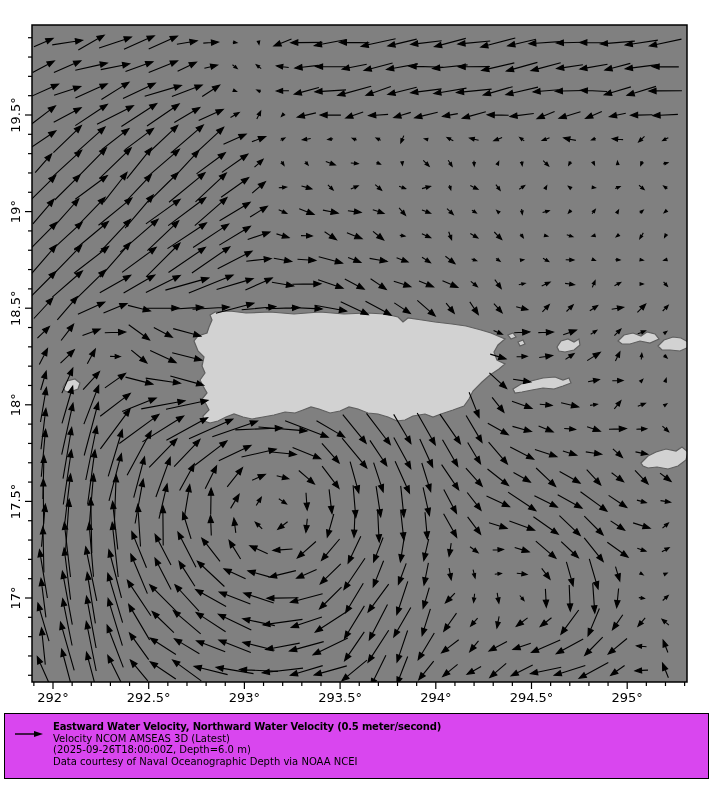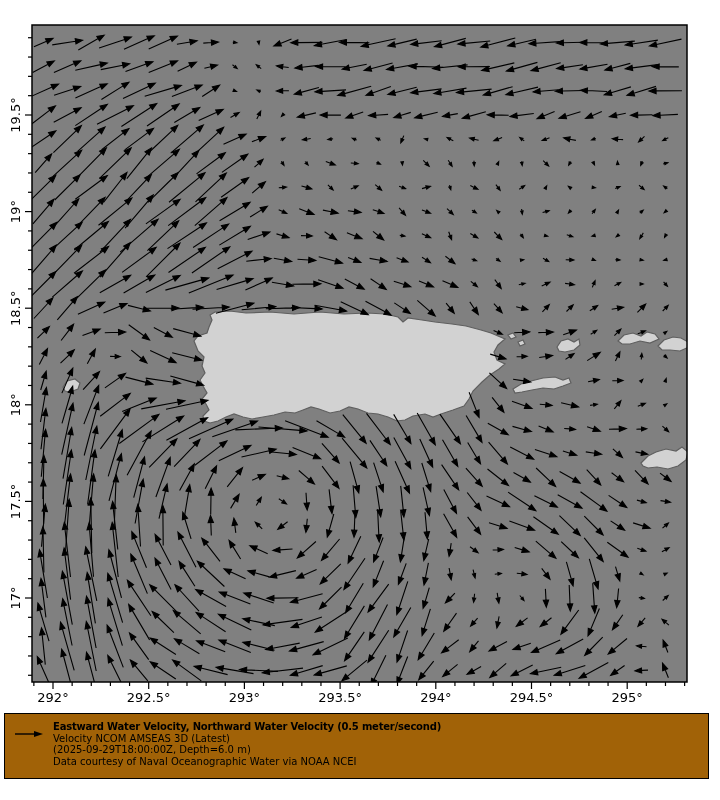--- a/index.html
+++ b/index.html
@@ -4,21 +4,21 @@
 <style>
   html,body{margin:0;padding:0;background:#ffffff;}
   .page{
     position:relative;width:720px;height:800px;background:#ffffff;
     font-family:"DejaVu Sans", sans-serif;overflow:hidden;
   }
   .map-svg{position:absolute;left:0;top:0;}
   .map-svg text{font-family:"DejaVu Sans", sans-serif;fill:#000;}
   .legend{
     position:absolute;left:4px;top:713px;width:705px;height:66px;
-    background:#a16207;border:1px solid #000;box-sizing:border-box;
+    background:#d946ef;border:1px solid #000;box-sizing:border-box;
     display:flex;align-items:flex-start;padding:7px 8px 4px 6px;
   }
   .legend-icon{margin:3px 9px 0 3px;flex:0 0 auto;}
   .legend-text{font-size:10px;line-height:11.6px;color:#000;white-space:nowrap;}
   .legend-title{font-weight:bold;letter-spacing:-0.2px;}
 </style>
 </head>
 <body>
 
 <div class="page">
@@ -814,18 +814,18 @@
   <div class="legend">
     <div class="legend-icon">
       <svg width="30" height="10" viewBox="0 0 30 10">
         <line x1="1" y1="5" x2="22" y2="5" stroke="#000" stroke-width="1.4"></line>
         <polygon points="29,5 20,2 20,8" fill="#000"></polygon>
       </svg>
     </div>
     <div class="legend-text">
       <div class="legend-title">Eastward Water Velocity, Northward Water Velocity (0.5 meter/second)</div>
       <div>Velocity NCOM AMSEAS 3D (Latest)</div>
-      <div>(2025-09-29T18:00:00Z, Depth=6.0 m)</div>
-      <div>Data courtesy of Naval Oceanographic Water via NOAA NCEI</div>
+      <div>(2025-09-26T18:00:00Z, Depth=6.0 m)</div>
+      <div>Data courtesy of Naval Oceanographic Depth via NOAA NCEI</div>
     </div>
   </div>
 
 </div>
 
 </body></html>

